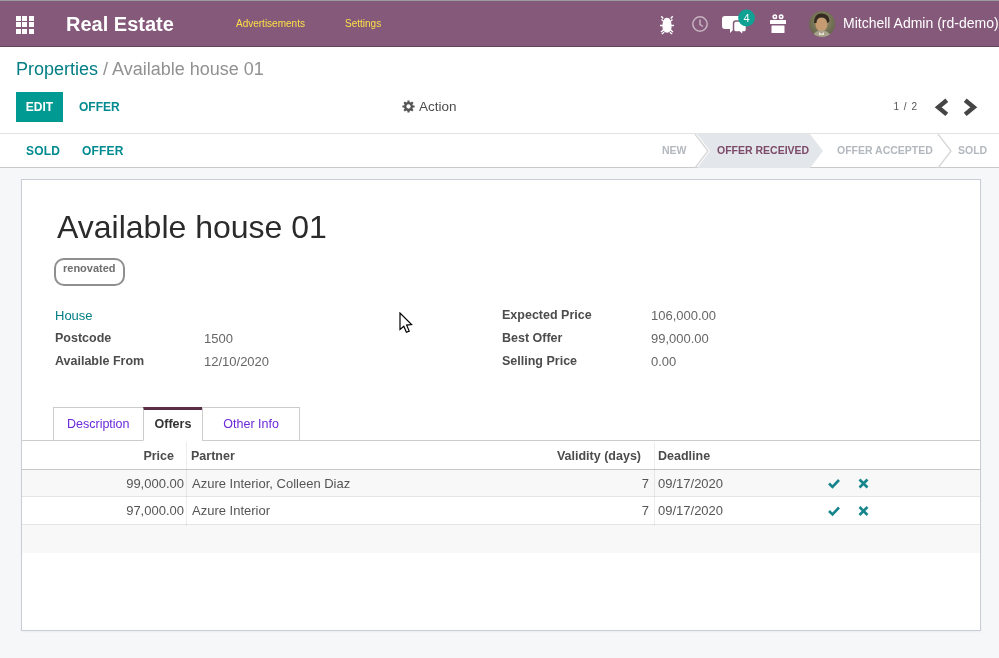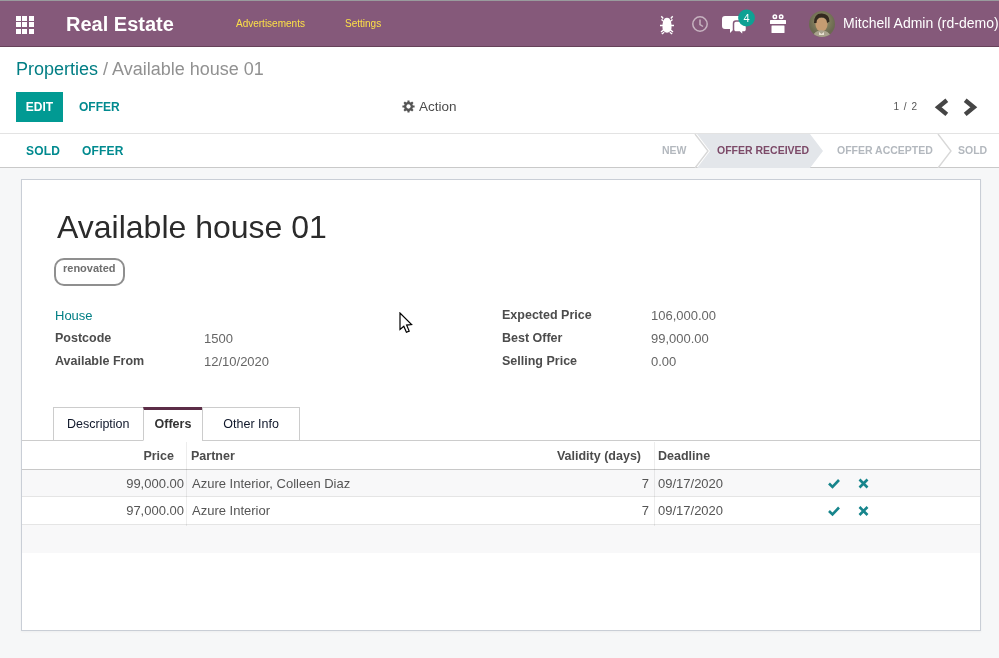--- a/index.html
+++ b/index.html
@@ -47,21 +47,21 @@
 .fc1 { left:33px; width:430px; }
 .fc2 { left:480px; width:440px; }
 .frow { display:flex; height:23px; line-height:23px; font-size:13px; }
 .flabel { width:149px; font-weight:bold; color:#4c4c4c; font-size:12.5px; }
 .fval { color:#666; }
 .link { color:#017e84; }
 
 
 .notebook { position:absolute; left:0; top:227px; width:100%; height:34px; border-bottom:1px solid #ccc; }
 .tabs { position:absolute; left:31px; bottom:-1px; display:flex; }
-.tab { height:34px; line-height:32px; padding:0 11px; font-size:12.5px; color:#0f172a; border:1px solid #ccc; border-right:none; background:#fff; }
+.tab { height:34px; line-height:32px; padding:0 11px; font-size:12.5px; color:#6d28d9; border:1px solid #ccc; border-right:none; background:#fff; }
 .tab:last-child { border-right:1px solid #ccc; }
 .tab.active { font-weight:bold; color:#333; border-top:3px solid #5c2d47; border-bottom:1px solid #fff; line-height:29px; }
 
 
 .otable { position:absolute; left:0; top:262px; width:100%; font-size:13px; }
 .vline { position:absolute; width:1px; top:0; height:84px; background:rgba(0,0,0,.07); z-index:3; }
 .trow { position:relative; display:flex; border-bottom:1px solid #e5e5e5; }
 .thead { height:28px; line-height:28px; font-weight:bold; color:#4c4c4c; font-size:12.5px; border-bottom:1px solid #c8c8c8; }
 .tr1 { height:27px; line-height:27px; background:#f8f8f9; color:#555; }
 .tr2 { height:28px; line-height:28px; background:#fff; color:#555; }

